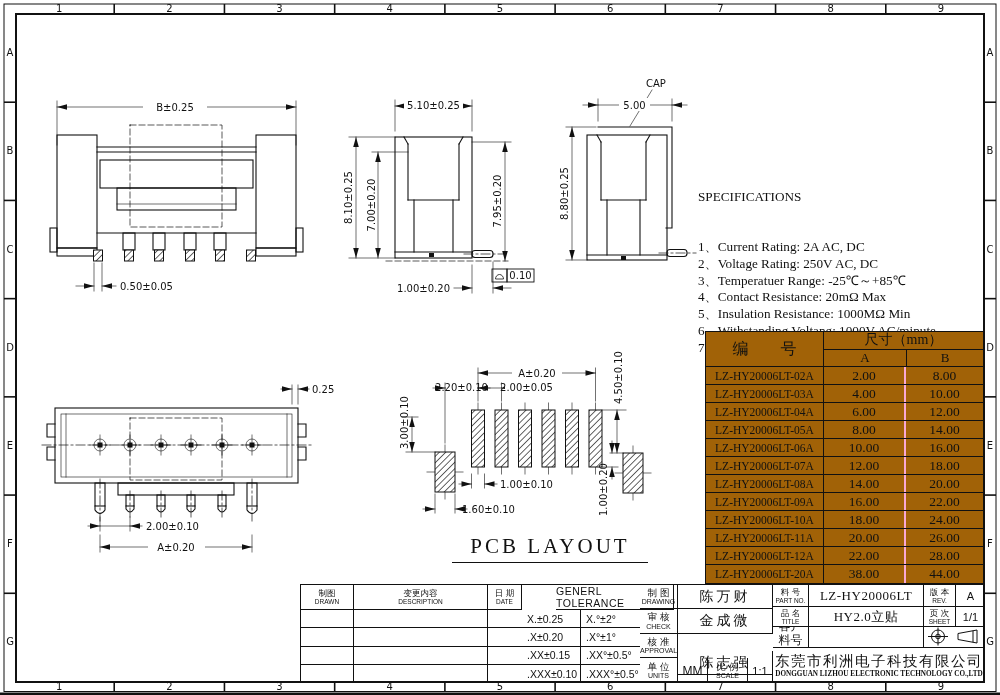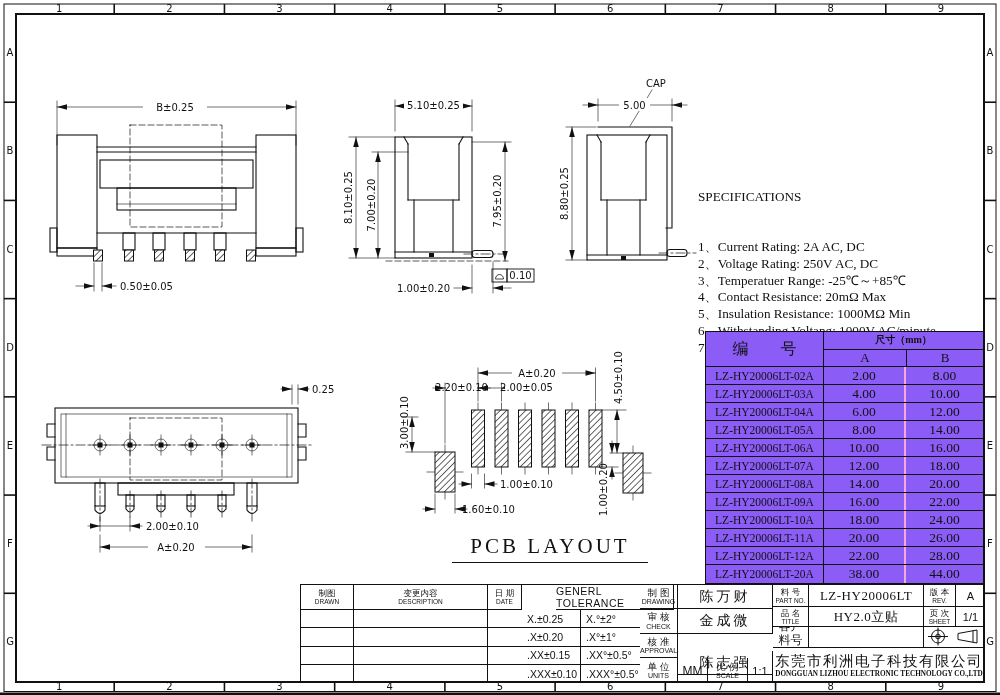--- a/index.html
+++ b/index.html
@@ -13,26 +13,26 @@
   .lw .fillb{fill:#111;stroke:none;}
   .lw .hatch{fill:url(#hatch);stroke:#111;stroke-width:1;}
   .lw .wbg{fill:#fff;stroke:none;}
   .lw text{stroke:none;fill:#111;font-family:"DejaVu Sans",sans-serif;font-size:10px;}
   .specs{position:absolute;left:698px;top:155px;width:292px;font-family:"Liberation Serif",serif;
          font-size:13.2px;line-height:16.8px;white-space:pre-wrap;}
   .pcbcap{position:absolute;left:452px;top:534px;width:196px;text-align:center;
           font-family:"Liberation Serif",serif;font-size:21px;letter-spacing:3px;
           border-bottom:1.5px solid #111;padding-bottom:3px;}
   .ptable{position:absolute;left:705px;top:331px;width:279px;height:253px;border:1.5px solid #111;
-          box-sizing:border-box;background:#8b5cf6;font-family:"Liberation Serif",serif;}
+          box-sizing:border-box;background:#a16207;font-family:"Liberation Serif",serif;}
   .pt-hrow{display:flex;height:34px;border-bottom:1px solid #111;}
   .pt-part-h{width:118px;border-right:1px solid #111;display:flex;align-items:center;justify-content:center;
              font-size:16px;letter-spacing:14px;padding-left:14px;box-sizing:border-box;}
   .pt-size-h{flex:1;display:flex;flex-direction:column;}
-  .pt-size-t{height:17px;border-bottom:1px solid #111;text-align:center;font-size:10px;line-height:16px;font-weight:bold;}
+  .pt-size-t{height:17px;border-bottom:1px solid #111;text-align:center;font-size:14px;line-height:16px;}
   .pt-ab{display:flex;height:16px;}
   .pt-ab div{display:flex;align-items:center;justify-content:center;font-size:13px;}
   .pt-a{width:82px;border-right:1px solid #111;}
   .pt-b{flex:1;}
   .pt-body{display:flex;flex-direction:column;}
   .pt-row{display:flex;height:18px;border-bottom:1px solid #111;box-sizing:border-box;}
   .pt-row:last-child{border-bottom:none;}
   .pt-c{display:flex;align-items:center;justify-content:center;box-sizing:border-box;}
   .pt-c.part{width:118px;border-right:1px solid #111;font-size:11.5px;}
   .pt-c.num{width:82px;border-right:2px solid #f9a8d4;font-size:13.5px;}

